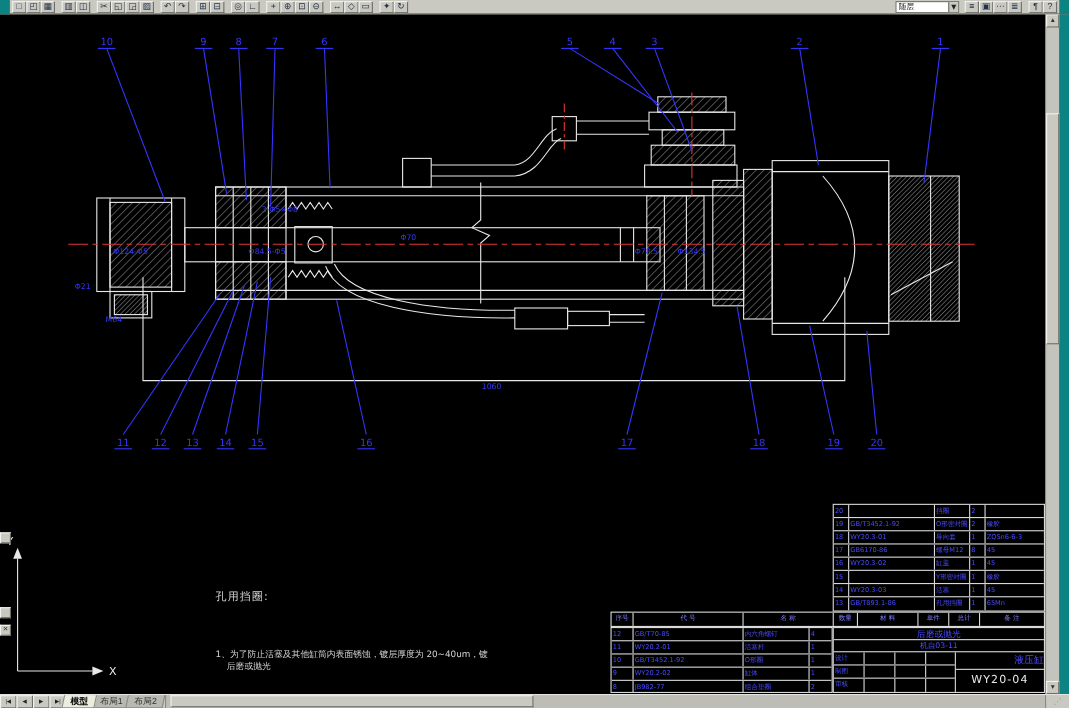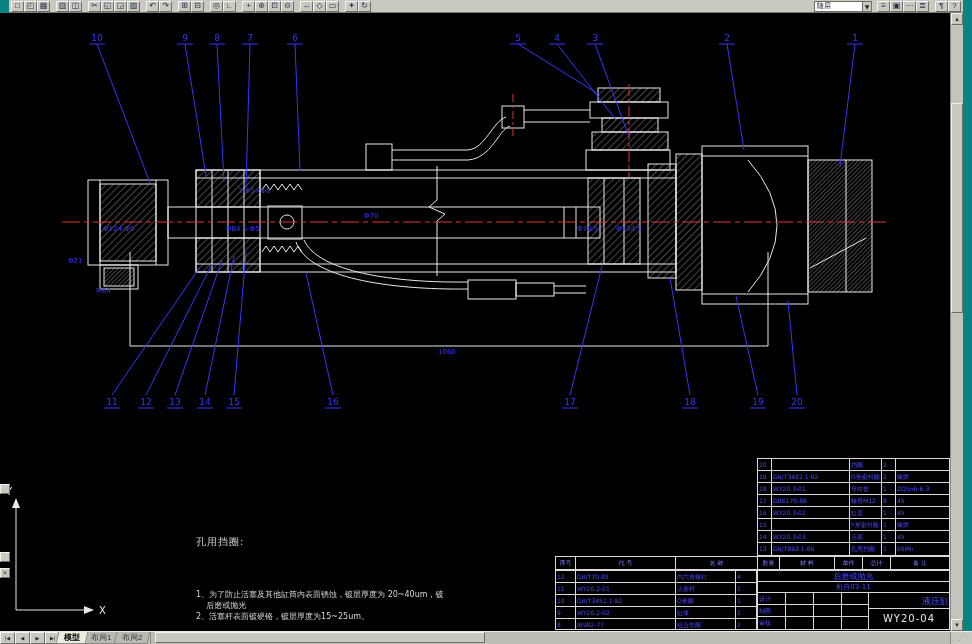--- a/index.html
+++ b/index.html
@@ -247,21 +247,21 @@
         <polygon points="84,606 94,610 84,614" fill="#e8e8e8" stroke="none"></polygon>
         <line x1="16" y1="610" x2="16" y2="508"></line>
         <polygon points="12,508 16,498 20,508" fill="#e8e8e8" stroke="none"></polygon>
         <text x="99" y="614" font-size="10" fill="#e8e8e8" stroke="none">X</text>
         <text x="6" y="495" font-size="10" fill="#e8e8e8" stroke="none">Y</text>
       </g>
     </svg>
 
     <div id="tech-req">
       <div class="tr-title">孔用挡圈:</div>
-      <div id="tech-req-lines"><div class="tr-line">1、为了防止活塞及其他缸筒内表面锈蚀，镀层厚度为 20~40um，镀</div><div class="tr-line">    后磨或抛光</div><div class="tr-line">2、活塞杆表面镀硬铬，镀层厚度为15~25um。</div></div>
+      <div id="tech-req-lines"><div class="tr-line">1、为了防止活塞及其他缸筒内表面锈蚀，镀层厚度为 20~40um，镀</div><div class="tr-line">    后磨或抛光</div></div>
     </div>
 
     <div id="title-block">
       <div id="tb-upper" class="tbx">
           <div class="tb-row" style="height: 12px;">
             <div class="tb-cell" style="width: 14px;">20</div>
             <div class="tb-cell" style="width: 78px;"></div>
             <div class="tb-cell" style="width: 32px;">挡圈</div>
             <div class="tb-cell" style="width: 14px;">2</div>
             <div class="tb-cell" style="width: 53px;"></div>

